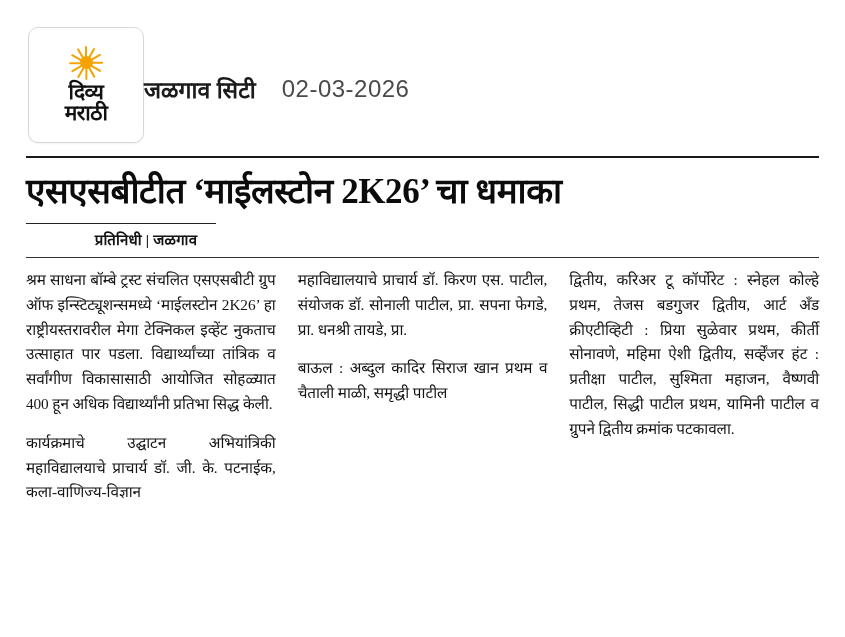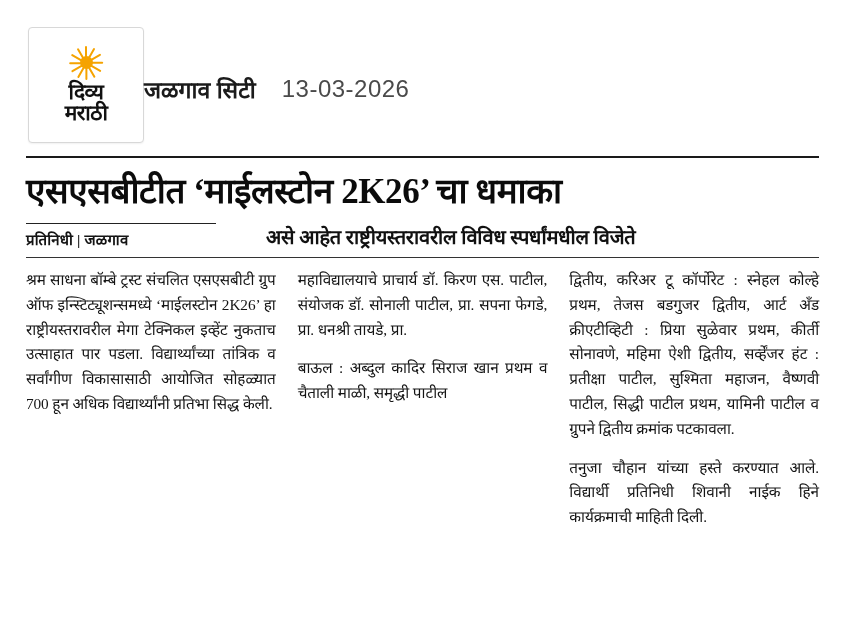--- a/index.html
+++ b/index.html
@@ -21,21 +21,21 @@
   .masthead {
     display: flex;
     align-items: center;
     padding: 18px 0 0 28px;
     height: 152px;
   }
   .logo-box {
     width: 116px;
     height: 116px;
     border: 1px solid #d8d8d8;
-    border-radius: 4px;
+    border-radius: 10px;
     background: #fff;
     box-shadow: 0 1px 2px rgba(0,0,0,0.06);
     display: flex;
     flex-direction: column;
     align-items: center;
     justify-content: center;
     flex: 0 0 auto;
   }
   .sun-icon {
     width: 34px;
@@ -87,20 +87,21 @@
     line-height: 1.12;
     letter-spacing: -0.4px;
     color: #0b0b0b;
     margin: 0 0 12px 0;
   }
   .subhead-row {
     display: flex;
     align-items: flex-end;
     gap: 0;
     margin-bottom: 6px;
+    text-align: center;
   }
   .byline-wrap {
     width: 240px;
     flex: 0 0 240px;
   }
   .byline-rule {
     height: 1px;
     background: #222;
     margin-bottom: 5px;
     width: 190px;
@@ -187,45 +188,44 @@
       <span class="ray" style="transform:rotate(300deg) translateY(-9px)"></span>
       <span class="ray" style="transform:rotate(330deg) translateY(-9px)"></span>
     </div>
     <div class="paper-name">
       <div>दिव्य</div>
       <div>मराठी</div>
     </div>
   </div>
   <div class="masthead-meta">
     <span class="edition">जळगाव सिटी</span>
-    <span class="pubdate">13-03-2026</span>
+    <span class="pubdate">02-03-2026</span>
   </div>
 </div>
 
 <div class="article">
   <div class="rule-top"></div>
 
   <h1 class="headline">एसएसबीटीत ‘माईलस्टोन 2K26’ चा धमाका</h1>
 
   <div class="subhead-row">
     <div class="byline-wrap">
       <div class="byline-rule"></div>
       <div class="byline">प्रतिनिधी | जळगाव</div>
     </div>
-    <div class="deck">असे आहेत राष्ट्रीयस्तरावरील विविध स्पर्धांमधील विजेते</div>
   </div>
 
   <div class="rule-mid"></div>
 
   <div class="columns">
     <div class="col first">
-      <p>श्रम साधना बॉम्बे ट्रस्ट संचलित एसएसबीटी ग्रुप ऑफ इन्स्टिट्यूशन्समध्ये ‘माईलस्टोन 2K26’ हा राष्ट्रीयस्तरावरील मेगा टेक्निकल इव्हेंट नुकताच उत्साहात पार पडला. विद्यार्थ्यांच्या तांत्रिक व सर्वांगीण विकासासाठी आयोजित सोहळ्यात 700 हून अधिक विद्यार्थ्यांनी प्रतिभा सिद्ध केली.</p>
+      <p>श्रम साधना बॉम्बे ट्रस्ट संचलित एसएसबीटी ग्रुप ऑफ इन्स्टिट्यूशन्समध्ये ‘माईलस्टोन 2K26’ हा राष्ट्रीयस्तरावरील मेगा टेक्निकल इव्हेंट नुकताच उत्साहात पार पडला. विद्यार्थ्यांच्या तांत्रिक व सर्वांगीण विकासासाठी आयोजित सोहळ्यात 400 हून अधिक विद्यार्थ्यांनी प्रतिभा सिद्ध केली.</p>
+      <p>कार्यक्रमाचे उद्घाटन अभियांत्रिकी महाविद्यालयाचे प्राचार्य डॉ. जी. के. पटनाईक, कला-वाणिज्य-विज्ञान</p>
     </div>
     <div class="col">
       <p>महाविद्यालयाचे प्राचार्य डॉ. किरण एस. पाटील, संयोजक डॉ. सोनाली पाटील, प्रा. सपना फेगडे, प्रा. धनश्री तायडे, प्रा.</p>
       <p>बाऊल : अब्दुल कादिर सिराज खान प्रथम व चैताली माळी, समृद्धी पाटील</p>
     </div>
     <div class="col">
       <p>द्वितीय, करिअर टू कॉर्पोरेट : स्नेहल कोल्हे प्रथम, तेजस बडगुजर द्वितीय, आर्ट अँड क्रीएटीव्हिटी : प्रिया सुळेवार प्रथम, कीर्ती सोनावणे, महिमा ऐशी द्वितीय, सर्व्हेंजर हंट : प्रतीक्षा पाटील, सुश्मिता महाजन, वैष्णवी पाटील, सिद्धी पाटील प्रथम, यामिनी पाटील व ग्रुपने द्वितीय क्रमांक पटकावला.</p>
-      <p>तनुजा चौहान यांच्या हस्ते करण्यात आले. विद्यार्थी प्रतिनिधी शिवानी नाईक हिने कार्यक्रमाची माहिती दिली.</p>
     </div>
   </div>
 </div>
 
 </body></html>

